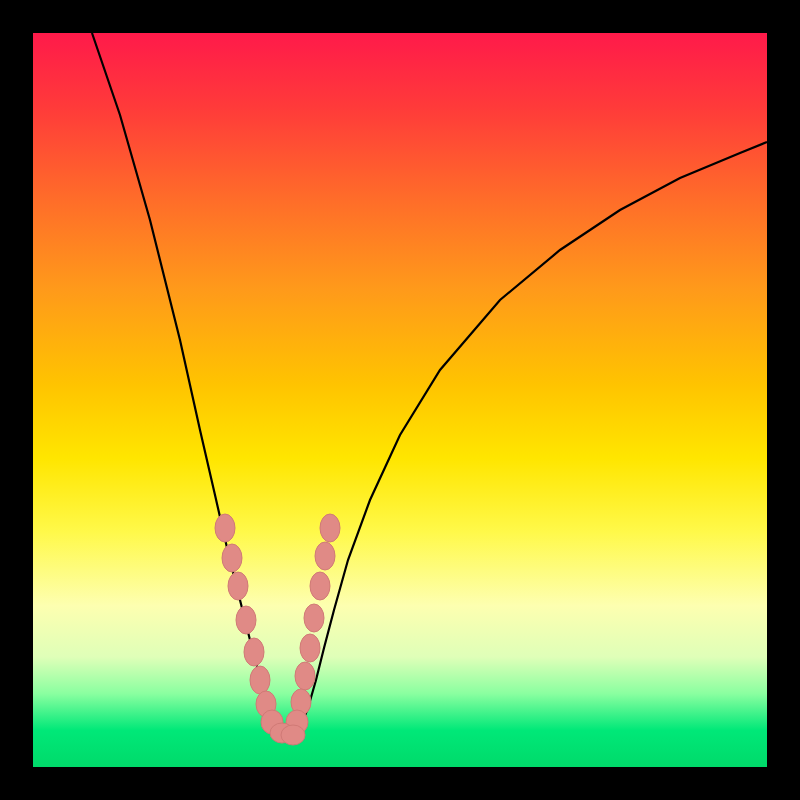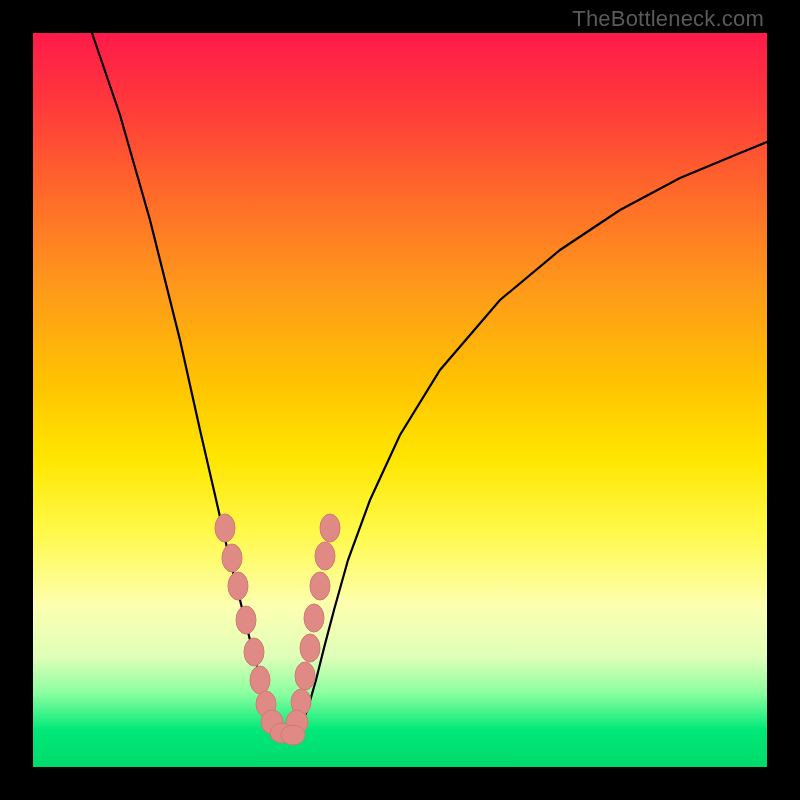--- a/index.html
+++ b/index.html
@@ -58,21 +58,20 @@
     fill: #e08a86;
     stroke: #d07a76;
     stroke-width: 1;
   }
 </style>
 </head>
 <body>
 
 <div class="frame">
   <div class="plot-area"></div>
-  <div class="attribution">TheBottleneck.com</div>
   <svg class="curve" viewBox="0 0 800 800">
     <g id="curves-group">
         <path d="M 92 33 L 120 115 L 150 220 L 180 340 L 200 430 L 215 495 L 228 552 L 240 600 L 250 640 L 258 670 L 266 695 L 272 715 L 276 728 L 282 734 L 293 735" class="curve-path"></path>
         <path d="M 293 735 L 300 728 L 308 708 L 316 680 L 324 648 L 334 610 L 348 560 L 370 500 L 400 435 L 440 370 L 500 300 L 560 250 L 620 210 L 680 178 L 740 153 L 767 142" class="curve-path"></path>
       </g>
     <g id="beads-group">
         <ellipse cx="225" cy="528" rx="10" ry="14" class="bead"></ellipse>
         <ellipse cx="232" cy="558" rx="10" ry="14" class="bead"></ellipse>
         <ellipse cx="238" cy="586" rx="10" ry="14" class="bead"></ellipse>
         <ellipse cx="246" cy="620" rx="10" ry="14" class="bead"></ellipse>

